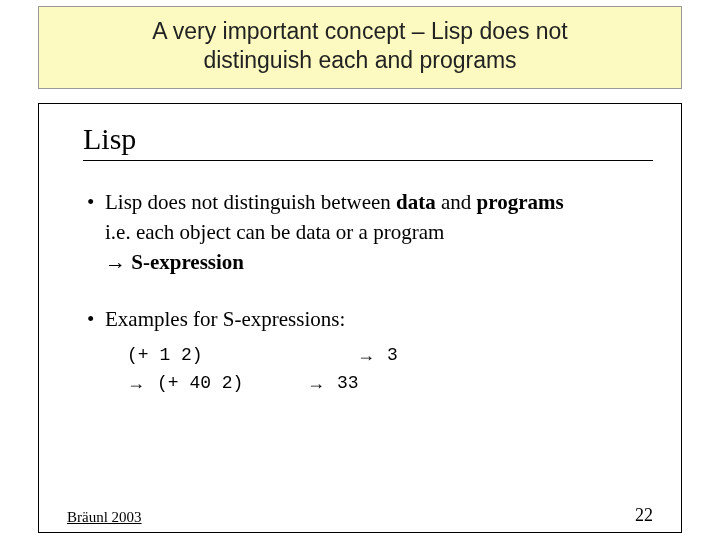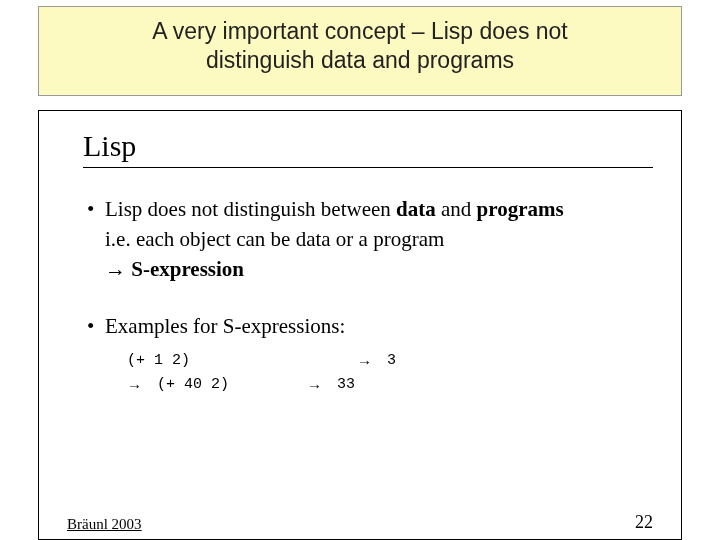--- a/index.html
+++ b/index.html
@@ -7,21 +7,21 @@
     width: 720px;
     height: 540px;
     background: #fff;
     font-family: Arial, Helvetica, sans-serif;
     position: relative;
     overflow: hidden;
   }
   .banner {
     background: #fcfac0;
     border: 1px solid #999;
-    padding: 10px 40px 20px 40px;
+    padding: 10px 40px 13px 40px;
     margin: 6px 38px 0 38px;
     text-align: center;
   }
   .banner-text {
     font-size: 23px;
     color: #222;
     line-height: 1.25;
   }
   .slide {
     border: 1px solid #000;
@@ -57,21 +57,21 @@
   .bullets > li::before {
     content: "•";
     position: absolute;
     left: 4px;
     top: 0;
   }
   .bold { font-weight: bold; }
   .arrow-sym { font-family: "Times New Roman", serif; }
   .examples {
     font-family: "Courier New", Courier, monospace;
-    font-size: 15px;
+    font-size: 18px;
     margin-left: 22px;
     margin-top: 8px;
     line-height: 1.55;
   }
   .ex-row {
     display: flex;
     white-space: pre;
   }
   .ex-col1 { width: 230px; }
   .ex-arrow1 { width: 30px; font-family: "Times New Roman", serif; }
@@ -92,21 +92,21 @@
     font-family: "Times New Roman", Times, serif;
     font-size: 18px;
   }
 </style>
 </head>
 <body>
 
 <div class="banner">
   <div class="banner-text">
     <span>A very important concept – Lisp does not</span><br>
-    <span>distinguish data and programs</span>
+    <span>distinguish each and programs</span>
   </div>
 </div>
 
 <div class="slide">
   <div class="slide-title">Lisp</div>
   <hr class="slide-rule">
 
   <ul class="bullets">
     <li>
       <span>Lisp does not distinguish between </span><span class="bold">data</span><span> and </span><span class="bold">programs</span><br>

